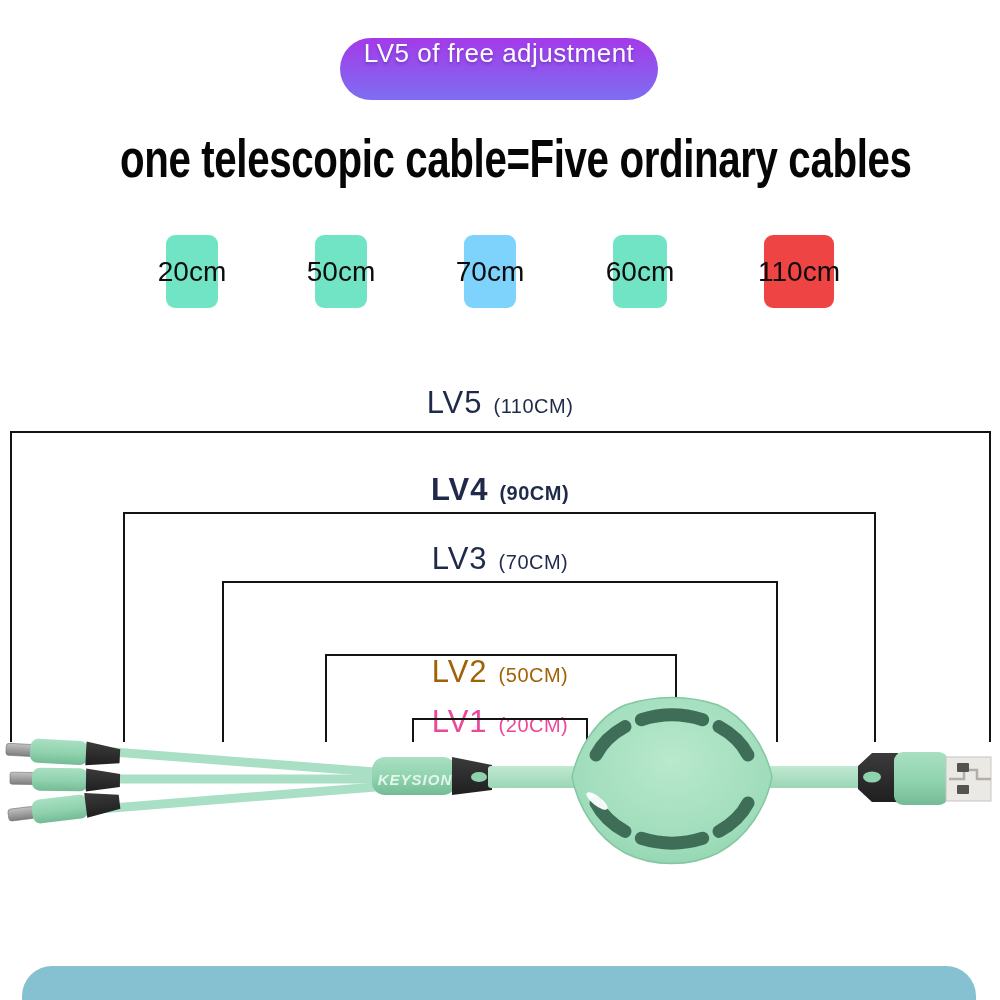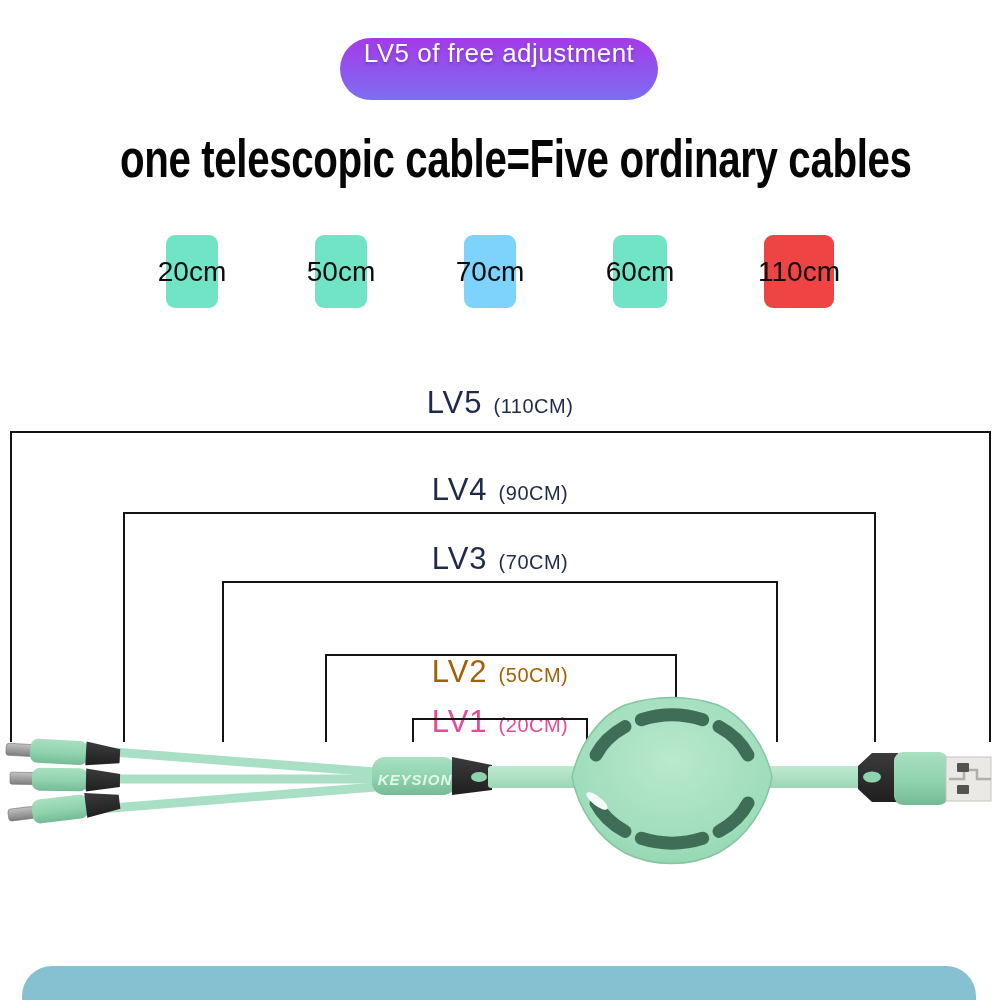--- a/index.html
+++ b/index.html
@@ -79,21 +79,21 @@
       </div>
       <div class="length-badge" style="width: 70px; background: #ef4444;">
         <span>110</span>
         <span>cm</span>
       </div>
     </div>
 
   <div id="levels-layer">
       <div class="lv-label" style="top: 385px; color: rgb(31, 42, 74);"><span class="lv-name">LV5</span><span class="lv-len">(110CM)</span></div>
       <div class="lv-frame" style="left: 10px; top: 431px; width: 981px; height: 311px; border-color: rgb(19, 19, 19);"></div>
-      <div class="lv-label" style="top: 472px; color: rgb(31, 42, 74);"><span class="lv-name">LV4</span><span class="lv-len">(90CM)</span></div>
+      <div class="lv-label" style="top: 472px; color: rgb(31, 42, 74); font-weight: bold;"><span class="lv-name">LV4</span><span class="lv-len">(90CM)</span></div>
       <div class="lv-frame" style="left: 123px; top: 512px; width: 753px; height: 230px; border-color: rgb(19, 19, 19);"></div>
       <div class="lv-label" style="top: 541px; color: rgb(31, 42, 74);"><span class="lv-name">LV3</span><span class="lv-len">(70CM)</span></div>
       <div class="lv-frame" style="left: 222px; top: 581px; width: 556px; height: 161px; border-color: rgb(19, 19, 19);"></div>
       <div class="lv-label" style="top: 644px; color: #a16207; margin-top: 10px;"><span class="lv-name">LV2</span><span class="lv-len">(50CM)</span></div>
       <div class="lv-frame" style="left: 325px; top: 654px; width: 352px; height: 88px; border-color: rgb(19, 19, 19);"></div>
       <div class="lv-label" style="top: 704px; color: #ec4899;"><span class="lv-name">LV1</span><span class="lv-len">(20CM)</span></div>
       <div class="lv-frame" style="left: 412px; top: 718px; width: 176px; height: 24px; border-color: rgb(19, 19, 19);"></div>
     </div>
 
   <svg id="product-svg" width="1000" height="190" viewBox="0 690 1000 190" xmlns="http://www.w3.org/2000/svg">

